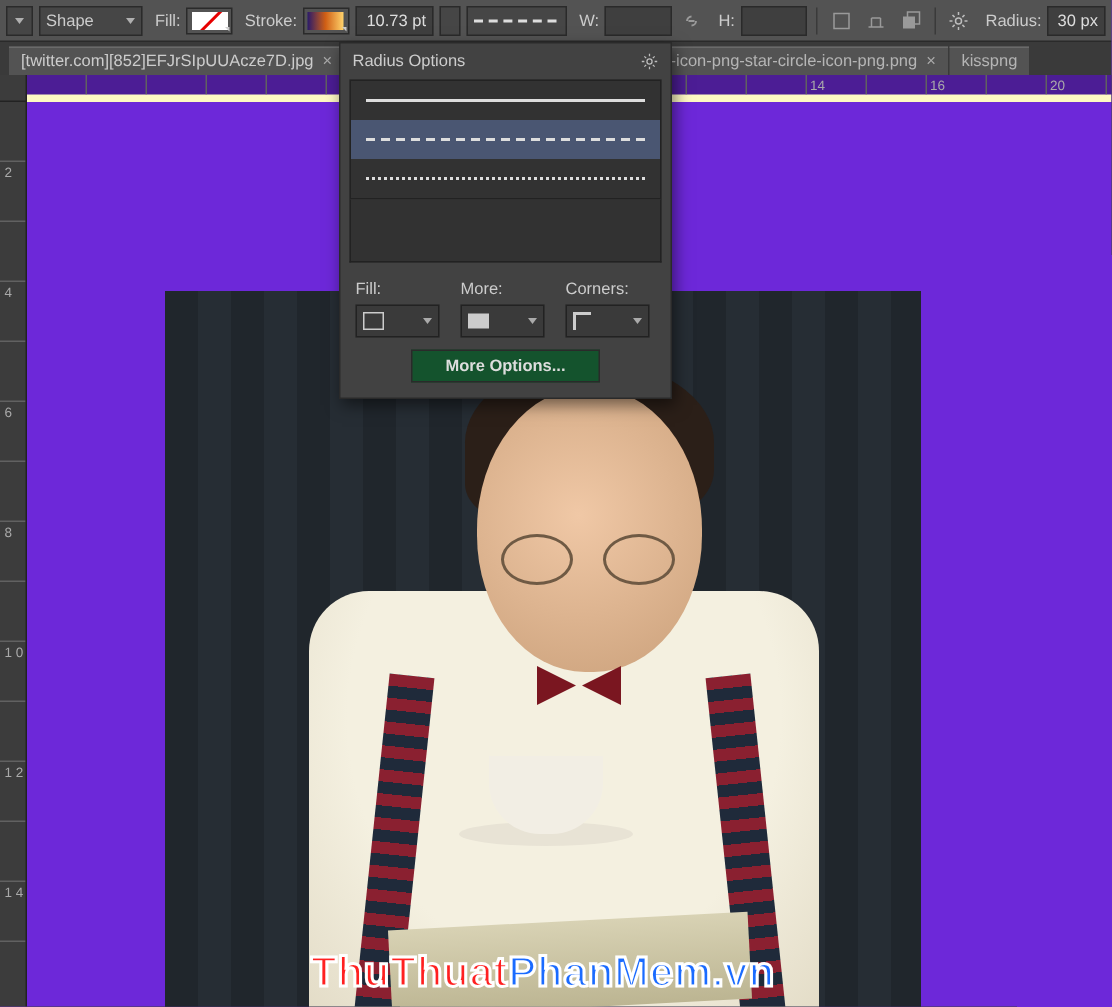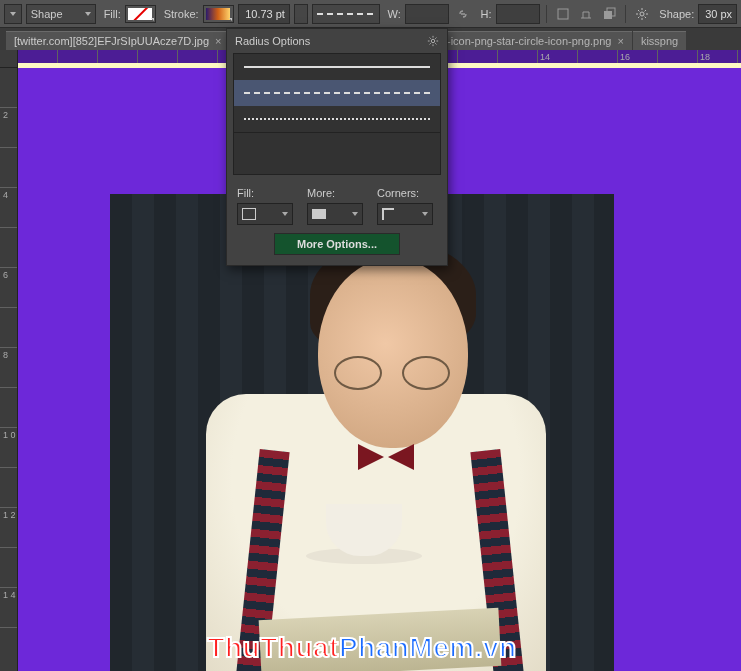--- a/index.html
+++ b/index.html
@@ -149,21 +149,21 @@
         <rect x="5" y="1" width="8" height="8" fill="none" stroke="#9a9a9a"></rect>
       </svg>
     </div>
   <div class="sep"></div>
   <div class="icon-btn">
       <svg width="14" height="14" viewBox="0 0 14 14">
         <circle cx="7" cy="7" r="2" fill="none" stroke="#bdbdbd"></circle>
         <path d="M7 1v2M7 11v2M1 7h2M11 7h2M3 3l1.4 1.4M9.6 9.6L11 11M11 3L9.6 4.4M4.4 9.6L3 11" stroke="#bdbdbd"></path>
       </svg>
     </div>
-  <span class="lbl">Shape:</span>
+  <span class="lbl">Radius:</span>
   <div class="radius-field">
       <span>30 px</span>
     </div>
 </div>
 
 <div class="tabs-bar">
   <div class="tab">
     <span>[twitter.com][852]EFJrSIpUUAcze7D.jpg</span>
     <span class="x">×</span>
   </div>
@@ -194,21 +194,21 @@
       <div class="tick"></div>
       <div class="tick">
         <span>14</span>
       </div>
       <div class="tick"></div>
       <div class="tick">
         <span>16</span>
       </div>
       <div class="tick"></div>
       <div class="tick">
-        <span>18</span>
+        <span>20</span>
       </div>
     </div>
   <div class="ruler-v" id="ruler-v">
       <div class="tick"></div>
       <div class="tick">
         <span>2</span>
       </div>
       <div class="tick"></div>
       <div class="tick">
         <span>4</span>

